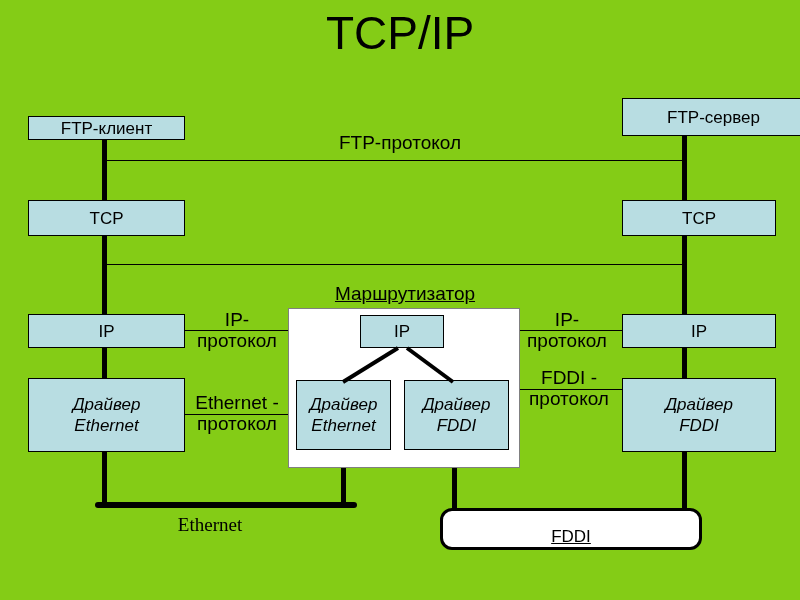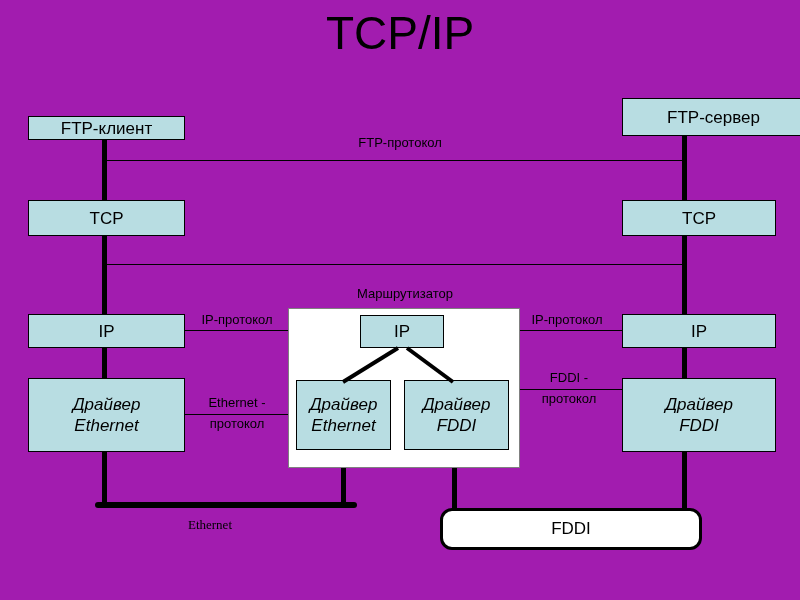--- a/index.html
+++ b/index.html
@@ -1,19 +1,19 @@
 <!DOCTYPE html>
 <html><head>
 <meta charset="utf-8">
 <style>
   html,body{margin:0;padding:0;background:#fff;}
   #slide{
     position:relative;
     width:800px;height:600px;
-    background:#a21caf;
+    background:#84cc16;
     font-family:"Liberation Sans", sans-serif;
     color:#000;
     overflow:hidden;
   }
   .title{
     position:absolute;left:0;right:0;top:6px;
     text-align:center;font-size:46px;
   }
   .box{
     position:absolute;
@@ -30,28 +30,28 @@
     position:absolute;
     background:#ffffff;
     border:1px solid #808080;
     box-sizing:border-box;
     z-index:2;
   }
   .vline{position:absolute;width:5px;background:#000;z-index:1;}
   .thin{position:absolute;height:1px;background:#000;z-index:1;}
   .bus{position:absolute;height:6px;background:#000;border-radius:3px;z-index:1;}
   .lbl{
-    position:absolute;font-size:13px;line-height:21px;
+    position:absolute;font-size:19px;line-height:21px;
     text-align:center;z-index:4;
   }
   .fddi-ring{
     position:absolute;
     background:#fff;border:3px solid #000;border-radius:12px;
-    display:flex;align-items:center;justify-content:center;
-    font-size:17px;box-sizing:border-box;z-index:3;
+    display:flex;align-items:flex-end;justify-content:center;
+    font-size:17px;box-sizing:border-box;z-index:3;text-decoration:underline;
   }
   svg.diag{position:absolute;left:0;top:0;z-index:4;pointer-events:none;}
 </style>
 </head>
 <body>
 
 <div id="slide">
 
   <div class="title">TCP/IP</div>
 
@@ -92,21 +92,21 @@
   <div class="box" style="left:622px;top:200px;width:154px;height:36px;">
     <span>TCP</span>
   </div>
   <div class="box" style="left:622px;top:314px;width:154px;height:34px;">
     <span>IP</span>
   </div>
   <div class="box narrow" style="left:622px;top:378px;width:154px;height:74px;">
     <span>Драйвер FDDI</span>
   </div>
 
-  <div class="lbl" style="left:305px;top:283px;width:200px;">Маршрутизатор</div>
+  <div class="lbl" style="left:305px;top:283px;width:200px;text-decoration:underline;">Маршрутизатор</div>
   <div class="router-frame" style="left:288px;top:308px;width:232px;height:160px;"></div>
   <div class="box" style="left:360px;top:315px;width:84px;height:33px;">
     <span>IP</span>
   </div>
   <div class="box narrow" style="left:296px;top:380px;width:95px;height:70px;">
     <span>Драйвер Ethernet</span>
   </div>
   <div class="box narrow" style="left:404px;top:380px;width:105px;height:70px;">
     <span>Драйвер FDDI</span>
   </div>

